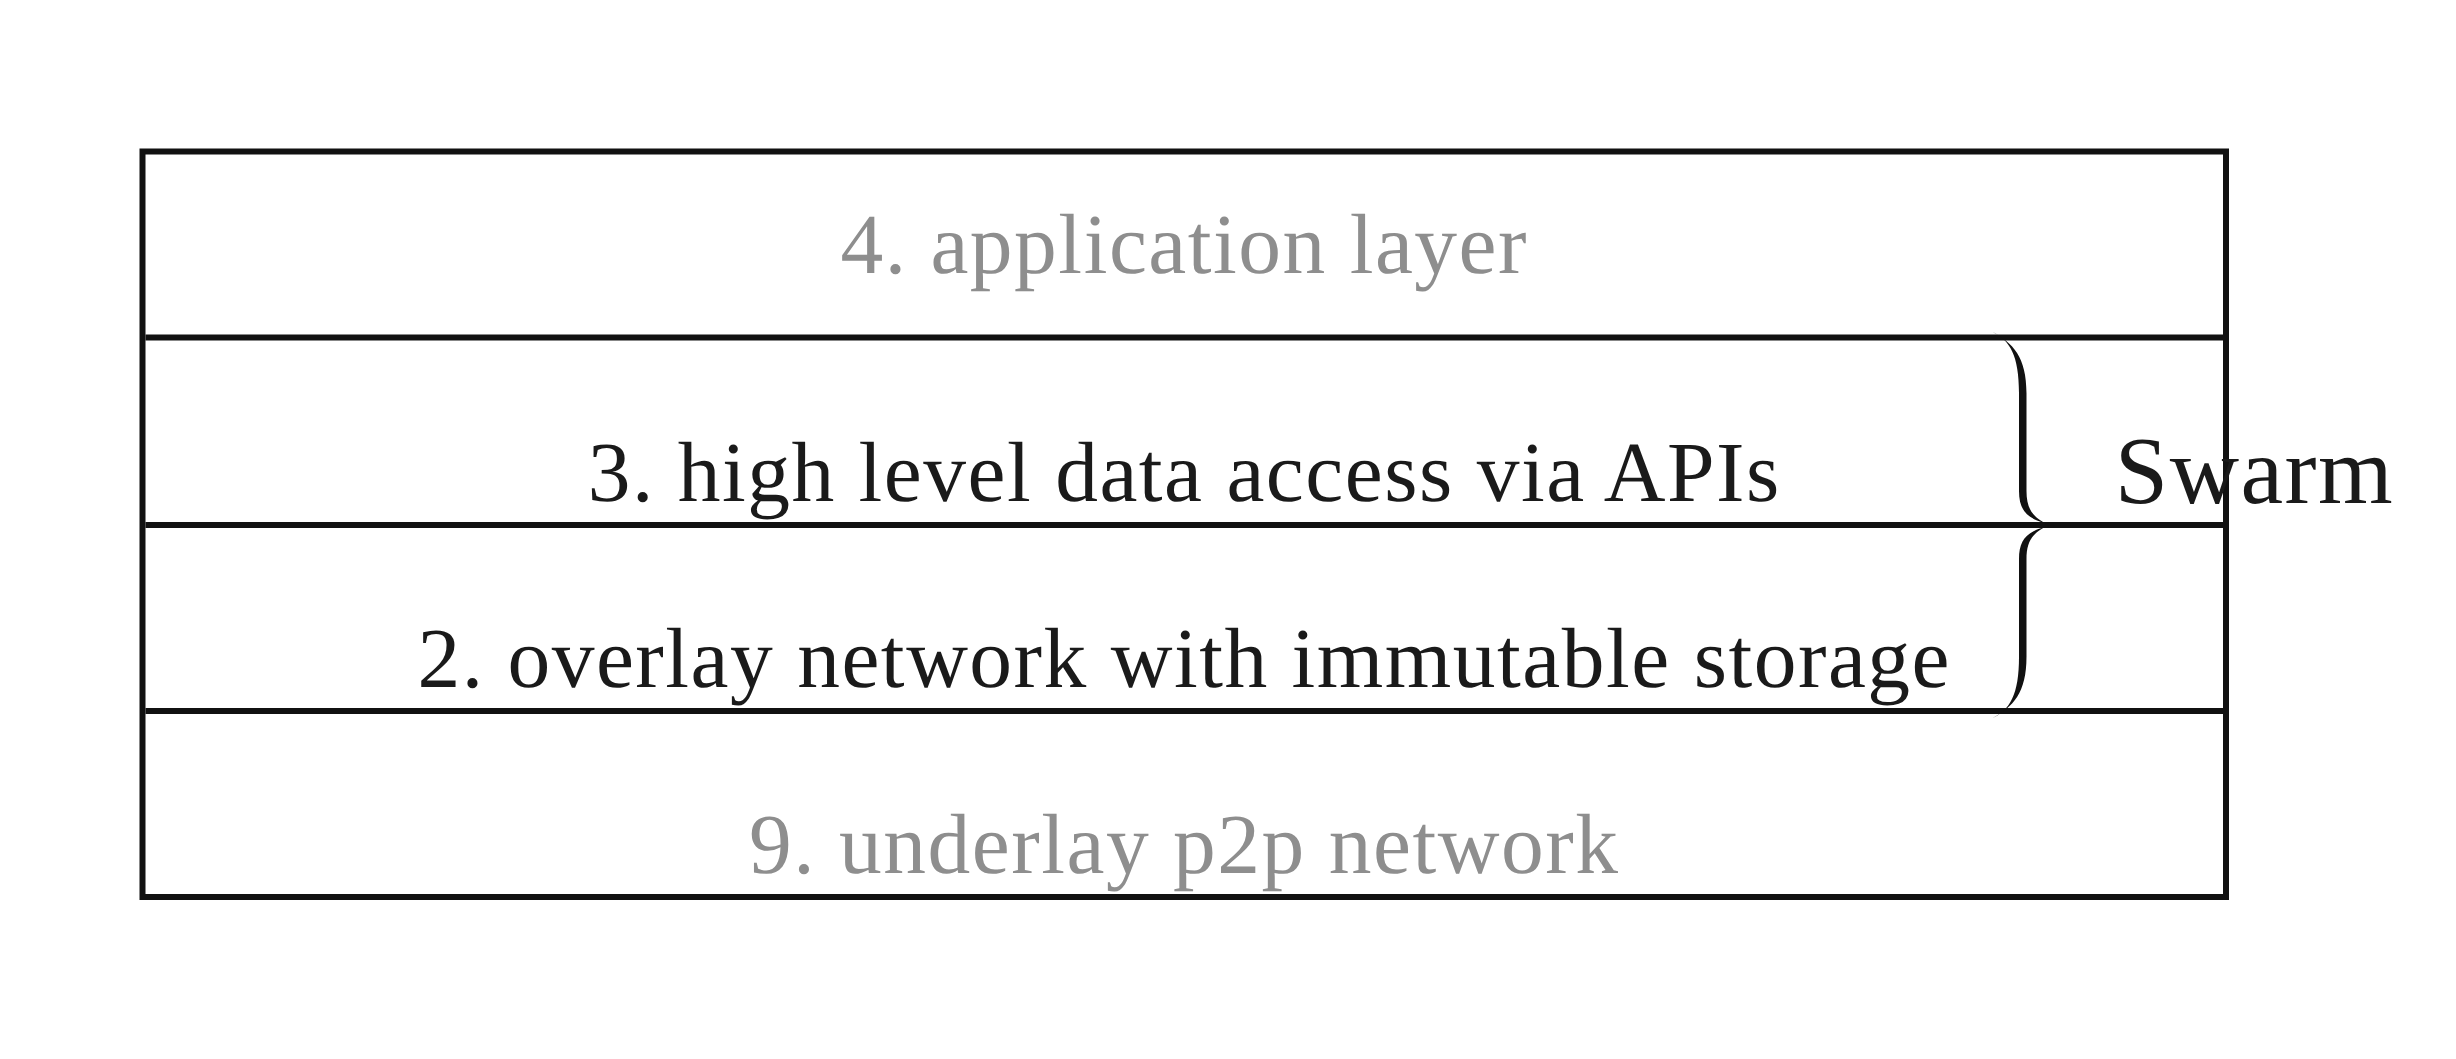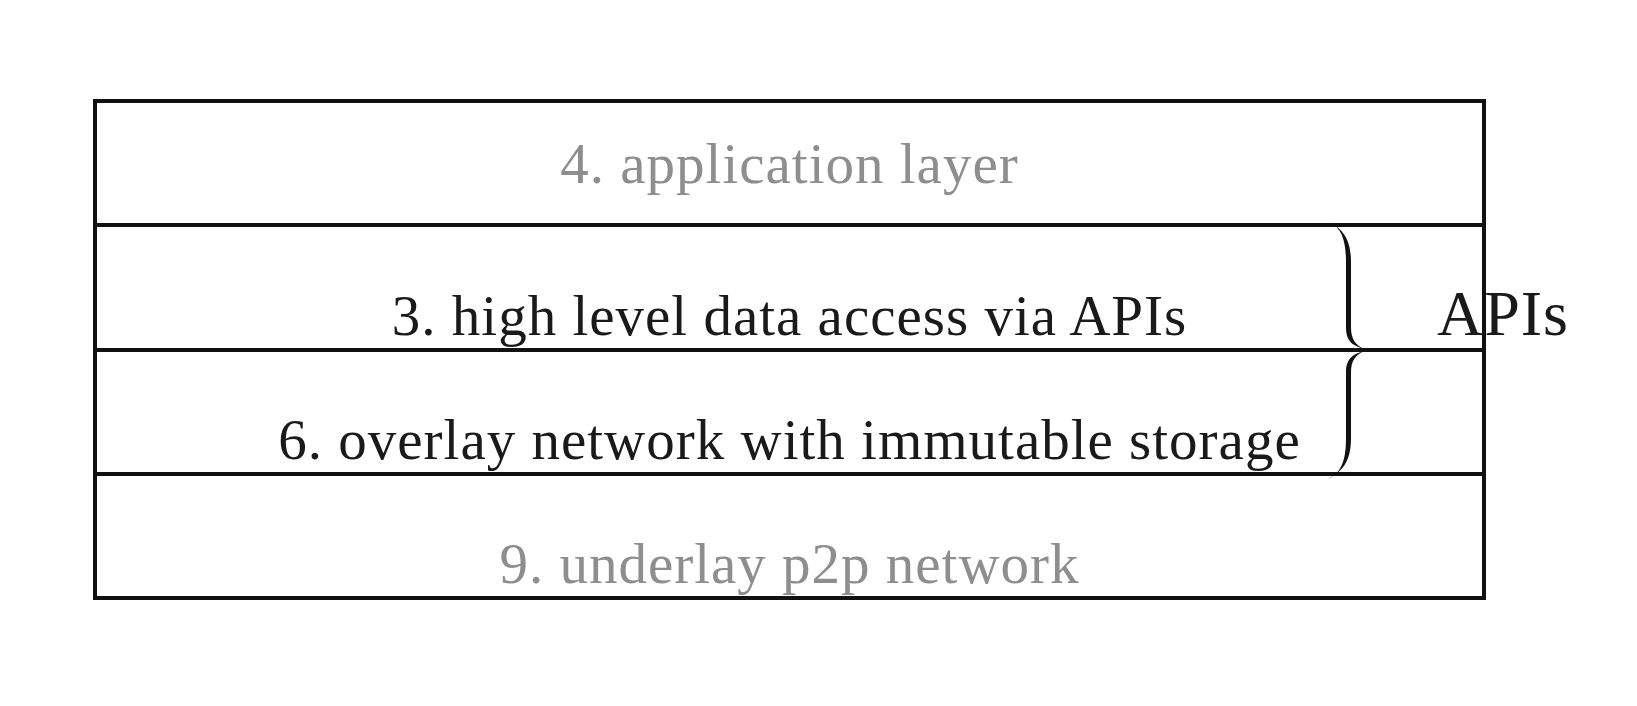--- a/index.html
+++ b/index.html
@@ -79,21 +79,21 @@
 <div class="canvas">
 
   <div class="stack">
     <div class="layer-row muted">
       <span>4. application layer</span>
     </div>
     <div class="layer-row strong">
       <span>3. high level data access via APIs</span>
     </div>
     <div class="layer-row strong">
-      <span>6. overlay network with immutable storage</span>
+      <span>2. overlay network with immutable storage</span>
     </div>
     <div class="layer-row muted">
       <span>9. underlay p2p network</span>
     </div>
   </div>
 
   <div class="brace">
     <svg viewBox="0 0 50 262" preserveAspectRatio="none" aria-hidden="true">
       <path fill="#111111" d="
         M 2,0
@@ -107,16 +107,16 @@
         L 25,154
         C 25,142 29,136 40,131
         C 29,126 25,120 25,108
         L 25,42
         C 25,17 16,8 2,0
         Z"></path>
     </svg>
   </div>
 
   <div class="brace-label">
-    <span>APIs</span>
+    <span>Swarm</span>
   </div>
 
 </div>
 
 </body></html>

